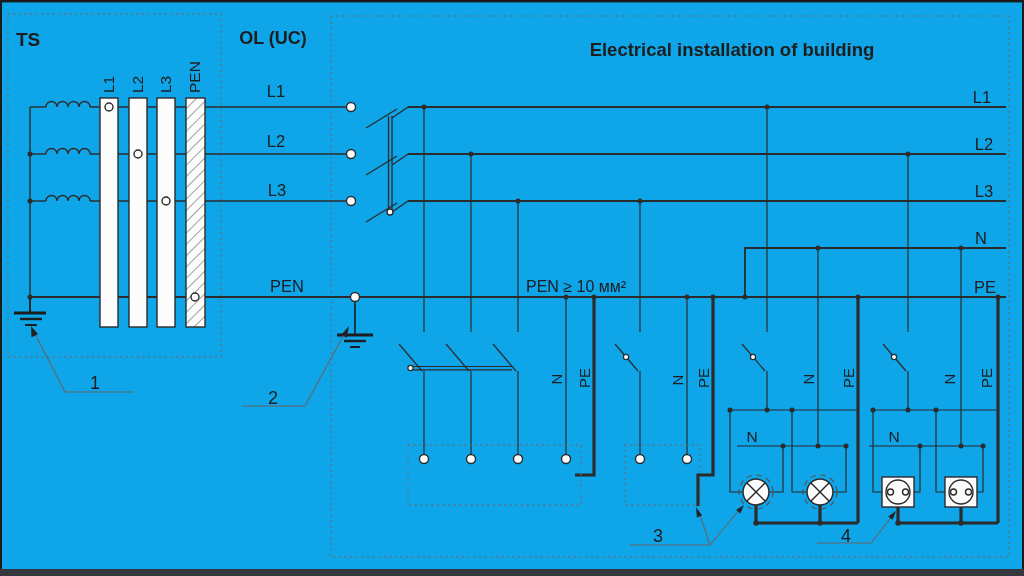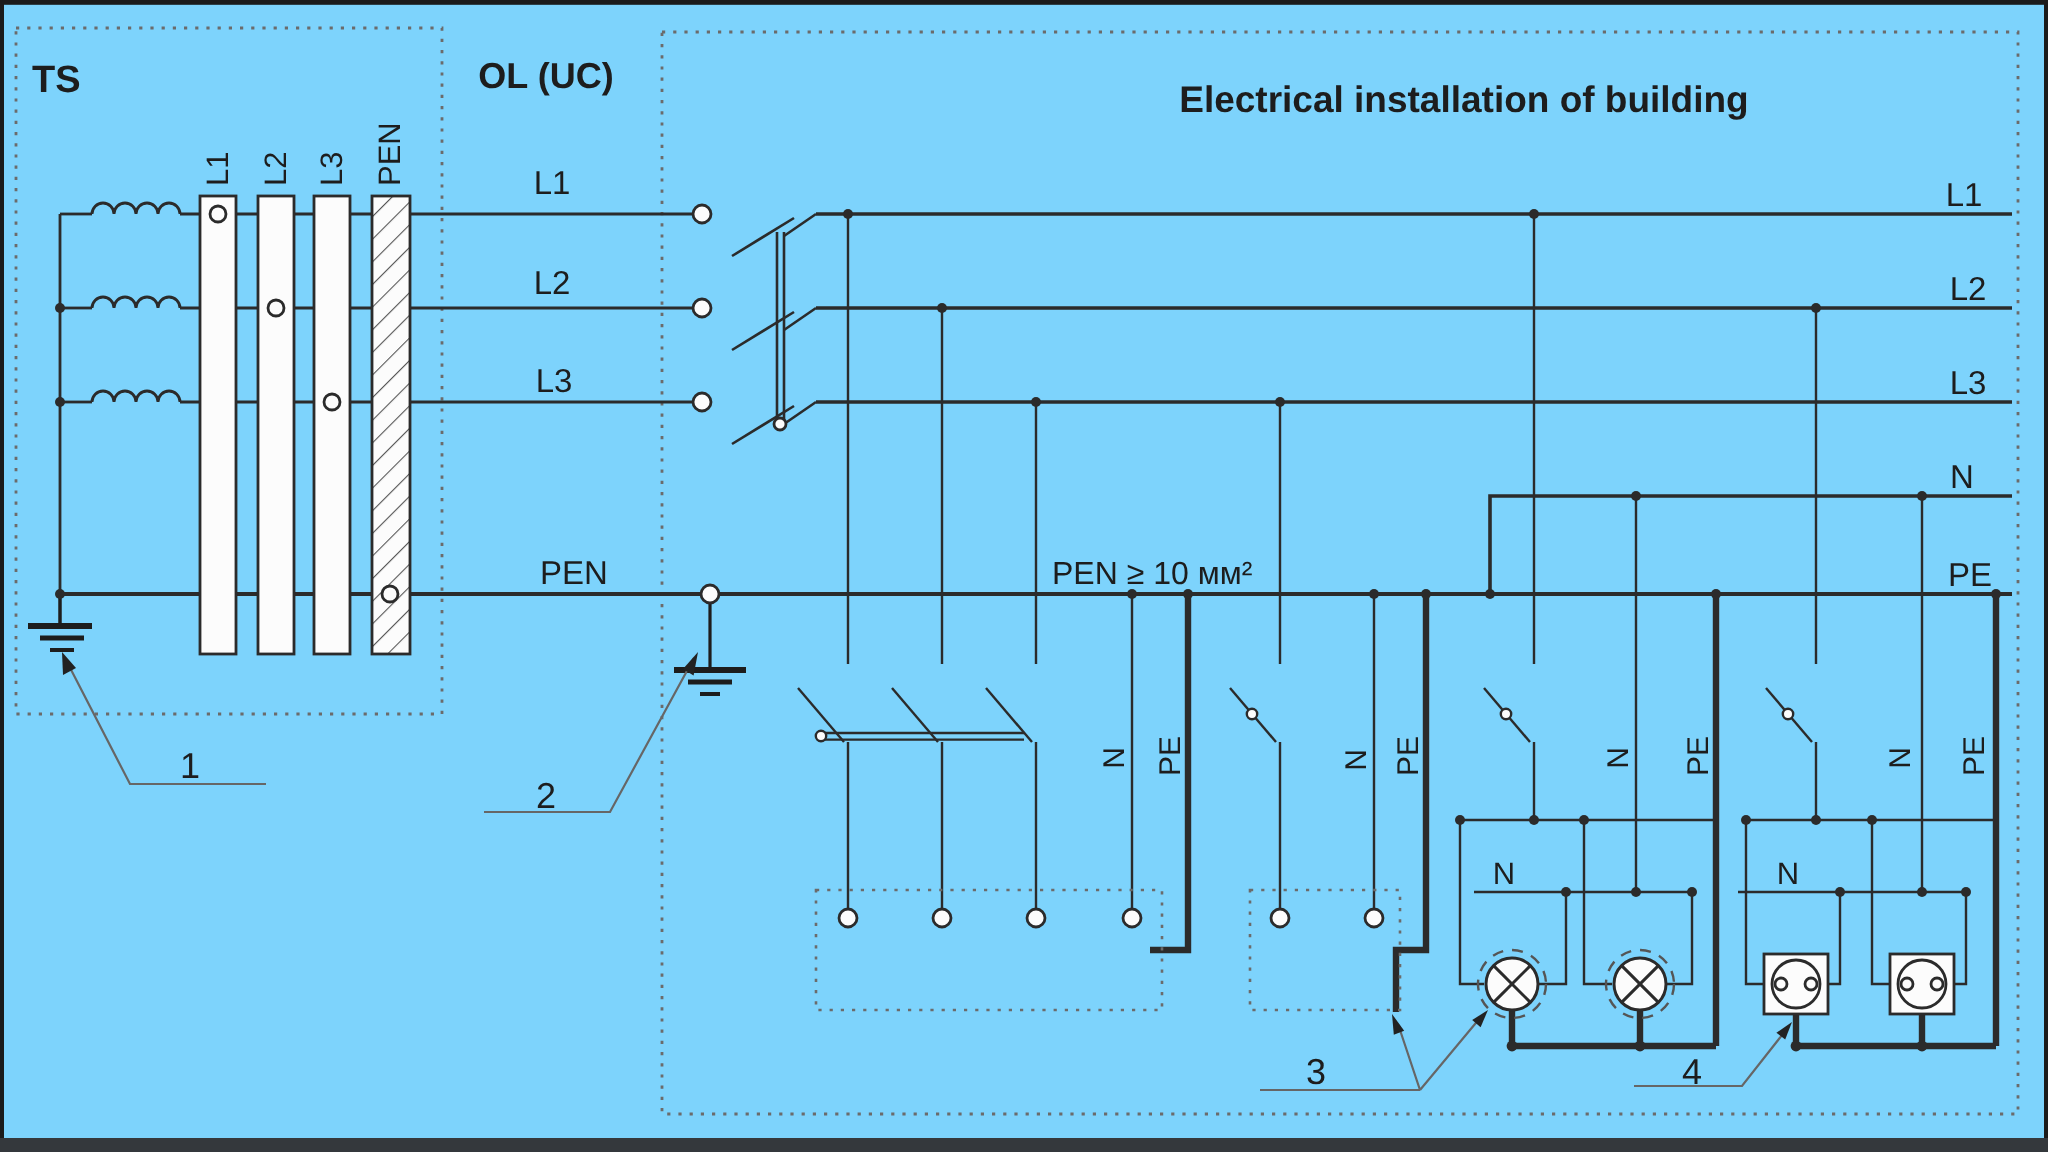--- a/index.html
+++ b/index.html
@@ -1,16 +1,16 @@
 <!DOCTYPE html>
 <html><head>
 <meta charset="utf-8">
 <style>
   html,body{margin:0;padding:0;background:#e8e8e8;}
-  #stage{position:relative;width:1024px;height:576px;background:#7dd3fc;overflow:hidden;
+  #stage{position:relative;width:1024px;height:576px;background:#0ea5e9;overflow:hidden;
          font-family:"Liberation Sans",sans-serif;}
   svg{display:block;}
   text{fill:#1d1d1d;font-family:"Liberation Sans",sans-serif;}
   .t-bold{font-weight:bold;}
 </style>
 </head>
 <body>
 
 <div id="stage">
 <svg width="1024" height="576" viewBox="0 0 1024 576">

